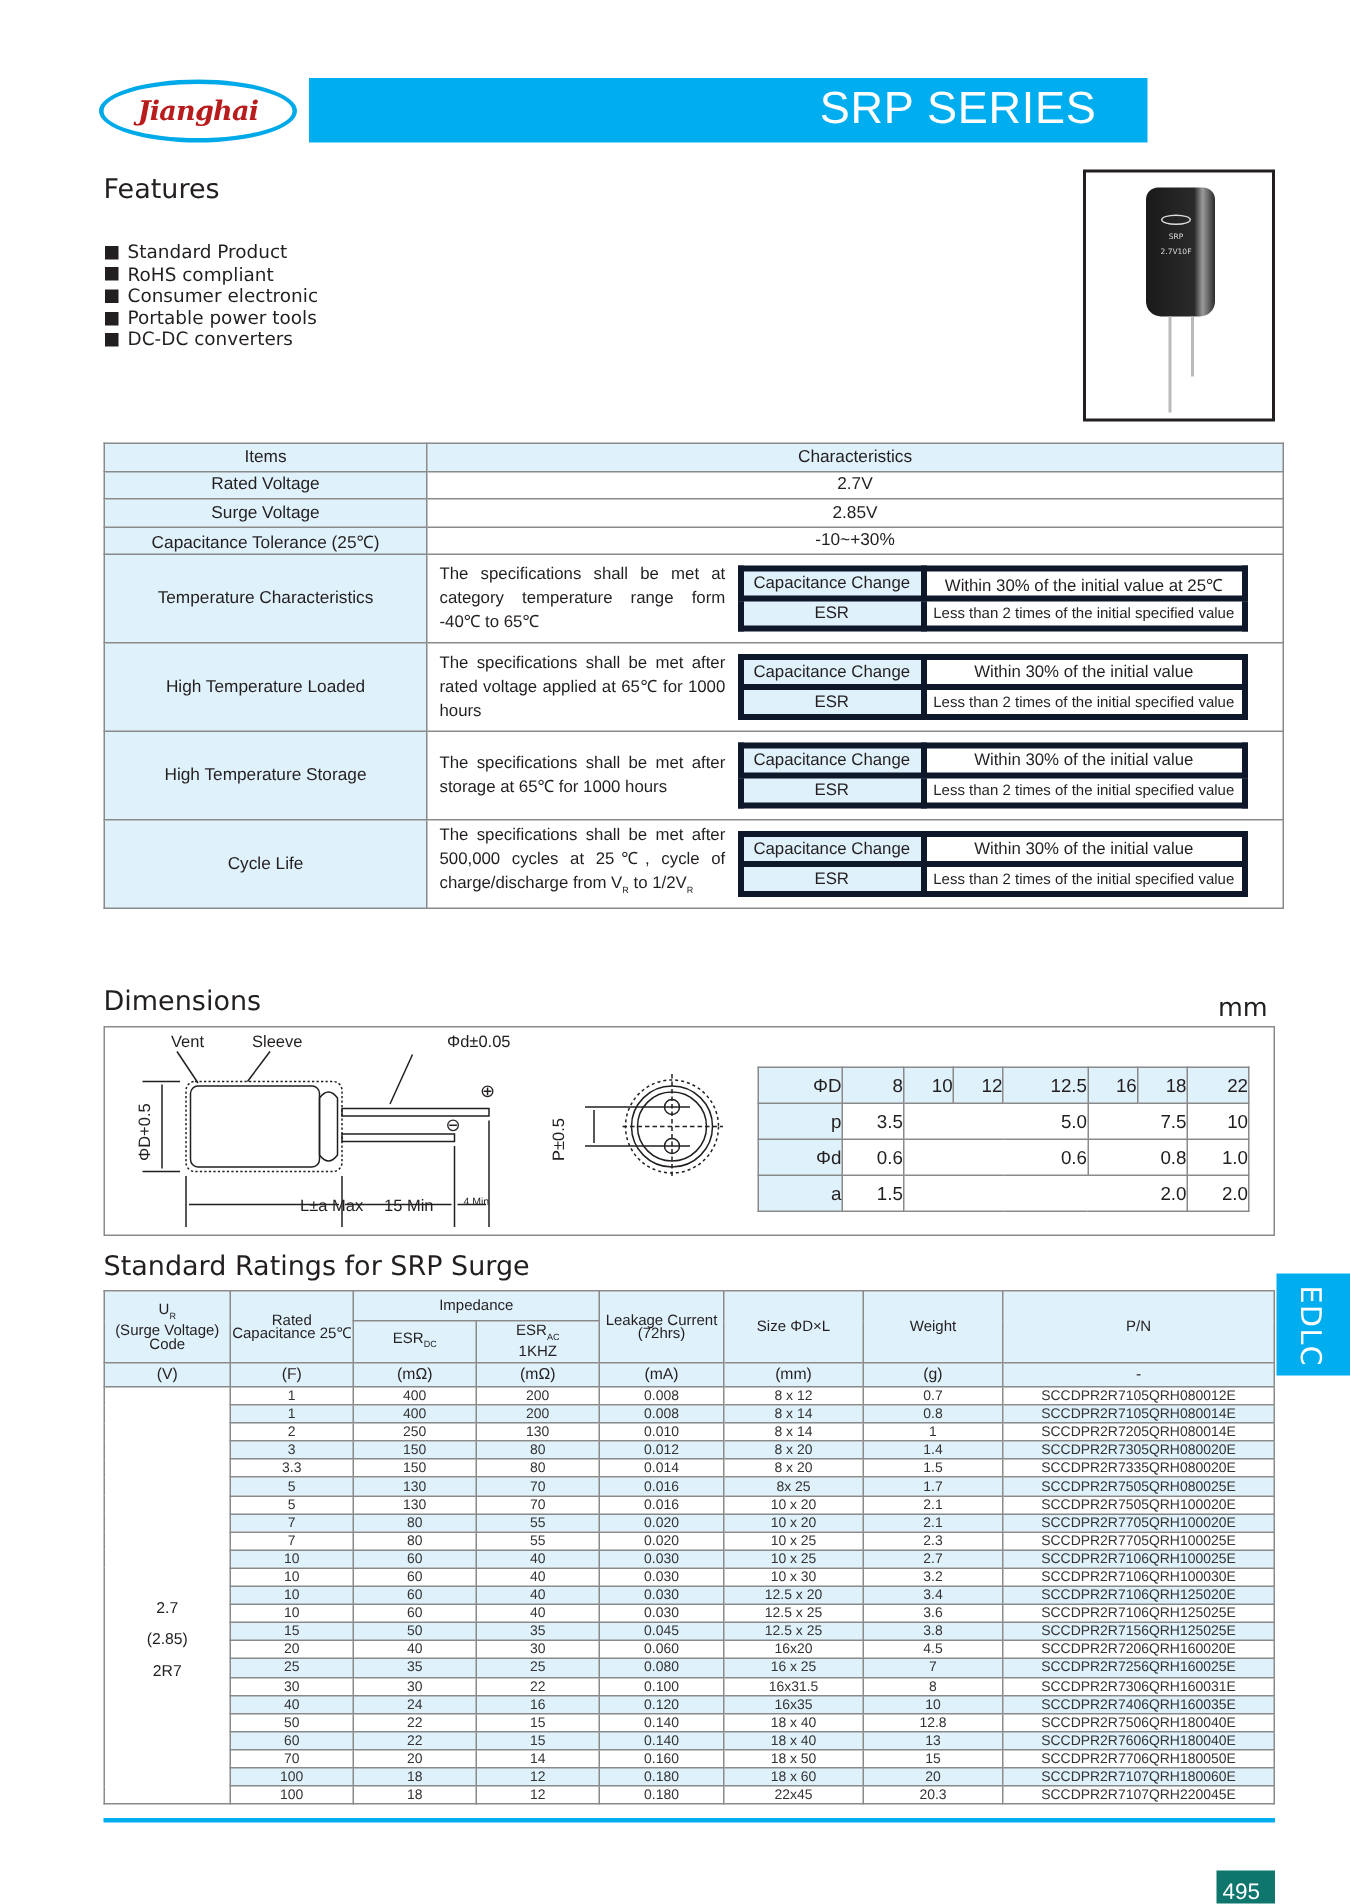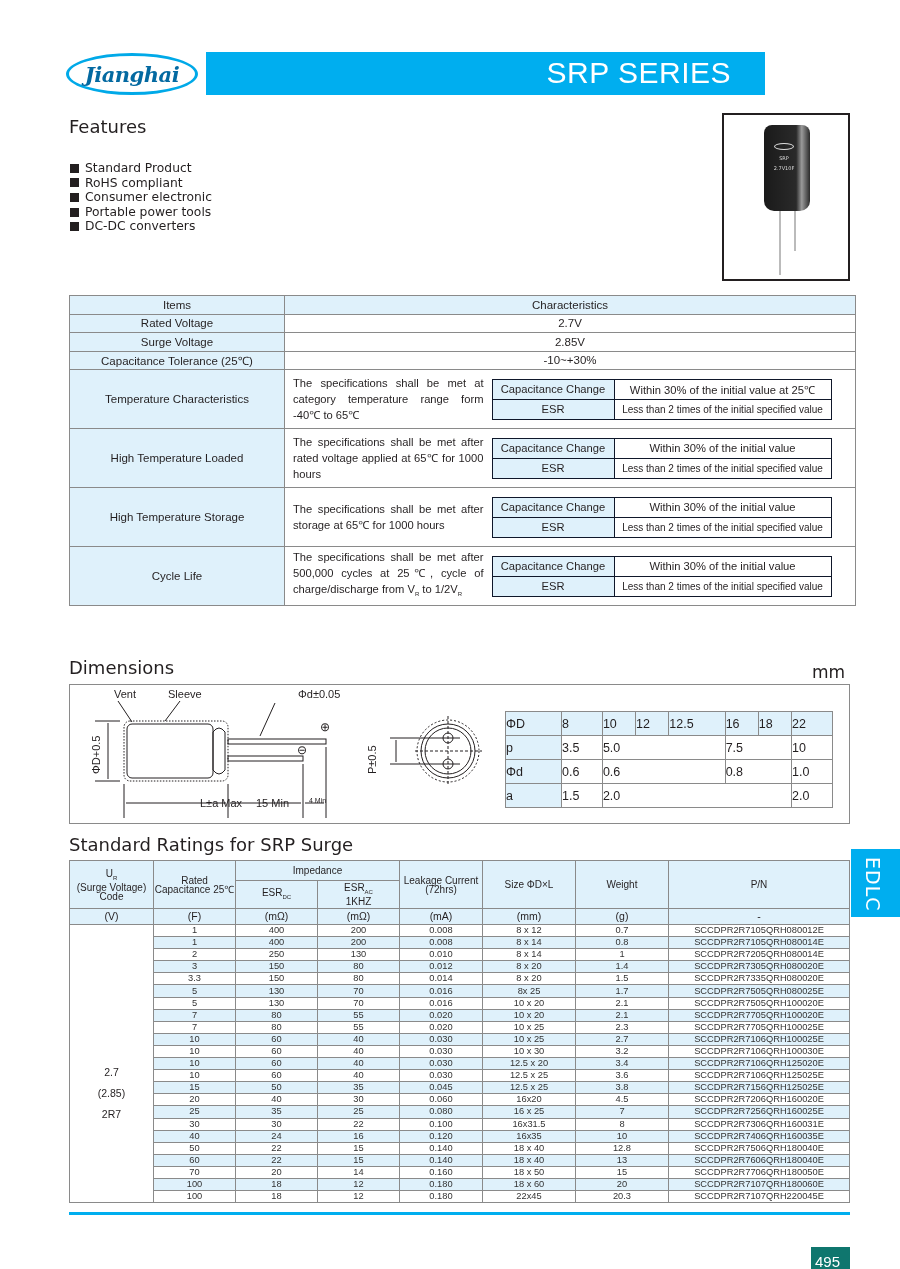--- a/index.html
+++ b/index.html
@@ -2,21 +2,21 @@
 <html><head>
 <meta charset="utf-8">
 <style>
   * { box-sizing: border-box; margin: 0; padding: 0; }
   html, body { width: 900px; height: 1269px; background: #fff; overflow: hidden; }
   body { position: relative; font-family: "DejaVu Sans", sans-serif; color: #231f20; }
   .abs { position: absolute; }
 
   
   .logo { left: 66px; top: 53px; width: 132px; height: 42px; border: 3px solid #00a9e8; border-radius: 50%; display: flex; align-items: center; justify-content: center; }
-  .logo span { font-family: "DejaVu Serif", serif; font-style: italic; font-weight: bold; color: #0369a1; font-size: 21px; letter-spacing: -0.5px; }
+  .logo span { font-family: "DejaVu Serif", serif; font-style: italic; font-weight: bold; color: #b91c1c; font-size: 18px; letter-spacing: -0.5px; }
   .banner { left: 206px; top: 52px; width: 559px; height: 43px; background: #00aeef; }
   .banner span { position: absolute; right: 34px; top: 4px; color: #fff; font-family: "Liberation Sans", sans-serif; font-size: 30px; letter-spacing: 0.5px; }
 
   
   .h-section { font-family: "DejaVu Sans", sans-serif; font-size: 18px; color: #231f20; }
   .features-list { left: 70px; top: 161px; list-style: none; }
   .features-list li { font-size: 12.3px; line-height: 14.6px; display: flex; align-items: center; }
   .features-list li .sq { display: inline-block; width: 9px; height: 9px; background: #231f20; margin-right: 6px; }
 
   .photo { left: 722px; top: 113px; width: 128px; height: 168px; border: 2px solid #231f20; }
@@ -29,30 +29,30 @@
   
   table { border-collapse: collapse; }
   .char-table { left: 69px; top: 295px; width: 787px; }
   .char-table td { border: 1px solid #8a8a8a; font-family: "Liberation Sans", sans-serif; font-size: 11.5px; text-align: center; height: 18.5px; padding: 0 2px; }
   .char-table td.item { background: #dff1fb; width: 215px; }
   .char-table tr.hdr td { background: #dff1fb; }
   .char-table td.item-tall { background: #dff1fb; height: 59px; }
   .char-table td.desc { text-align: justify; text-align-last: left; width: 205px; padding: 2px 6px 2px 8px; line-height: 16px; font-size: 11.2px; }
   .char-table td.sub { padding: 0 14px 0 2px; border-left: none; }
   .sub-table { width: 340px; }
-  .sub-table td { border: 1px solid #0f172a; height: 20px; font-size: 11.2px; }
+  .sub-table td { border: 4px solid #0f172a; height: 20px; font-size: 11.2px; }
   .sub-table td.k { background: #dff1fb; width: 122px; }
   .sub-table td.small { font-size: 10px; }
   sub.r { font-size: 6px; vertical-align: sub; }
 
   
   .dim-box { left: 69px; top: 684px; width: 781px; height: 140px; border: 1.5px solid #8a8a8a; }
   .mm { left: 812px; top: 662px; font-size: 17px; }
   .dim-table { left: 505px; top: 711px; width: 328px; }
-  .dim-table td { border: 1px solid #8a8a8a; font-family: "Liberation Sans", sans-serif; font-size: 12.5px; text-align: left; height: 24px; }
+  .dim-table td { border: 1px solid #8a8a8a; font-family: "Liberation Sans", sans-serif; font-size: 12.5px; text-align: right; height: 24px; }
   .dim-table td.h { background: #dff1fb; }
   .dim-table td.lbl { background: #dff1fb; width: 56px; }
 
   
   .rt { left: 69px; top: 860px; width: 781px; }
   .rt td { border: 1px solid #8a8a8a; font-family: "Liberation Sans", sans-serif; text-align: center; font-size: 9.3px; height: 12.1px; line-height: 11px; padding: 0; color: #333; }
   .rt thead td { background: #dff1fb; font-size: 10px; line-height: 9px; color: #231f20; }
   .rt thead tr.units td { height: 16px; font-size: 10.5px; }
   .rt tbody tr.alt td.v { background: #dff1fb; }
   .rt td.volt { background: #fff; font-size: 10.5px; color: #231f20; vertical-align: middle; line-height: 21px; }

